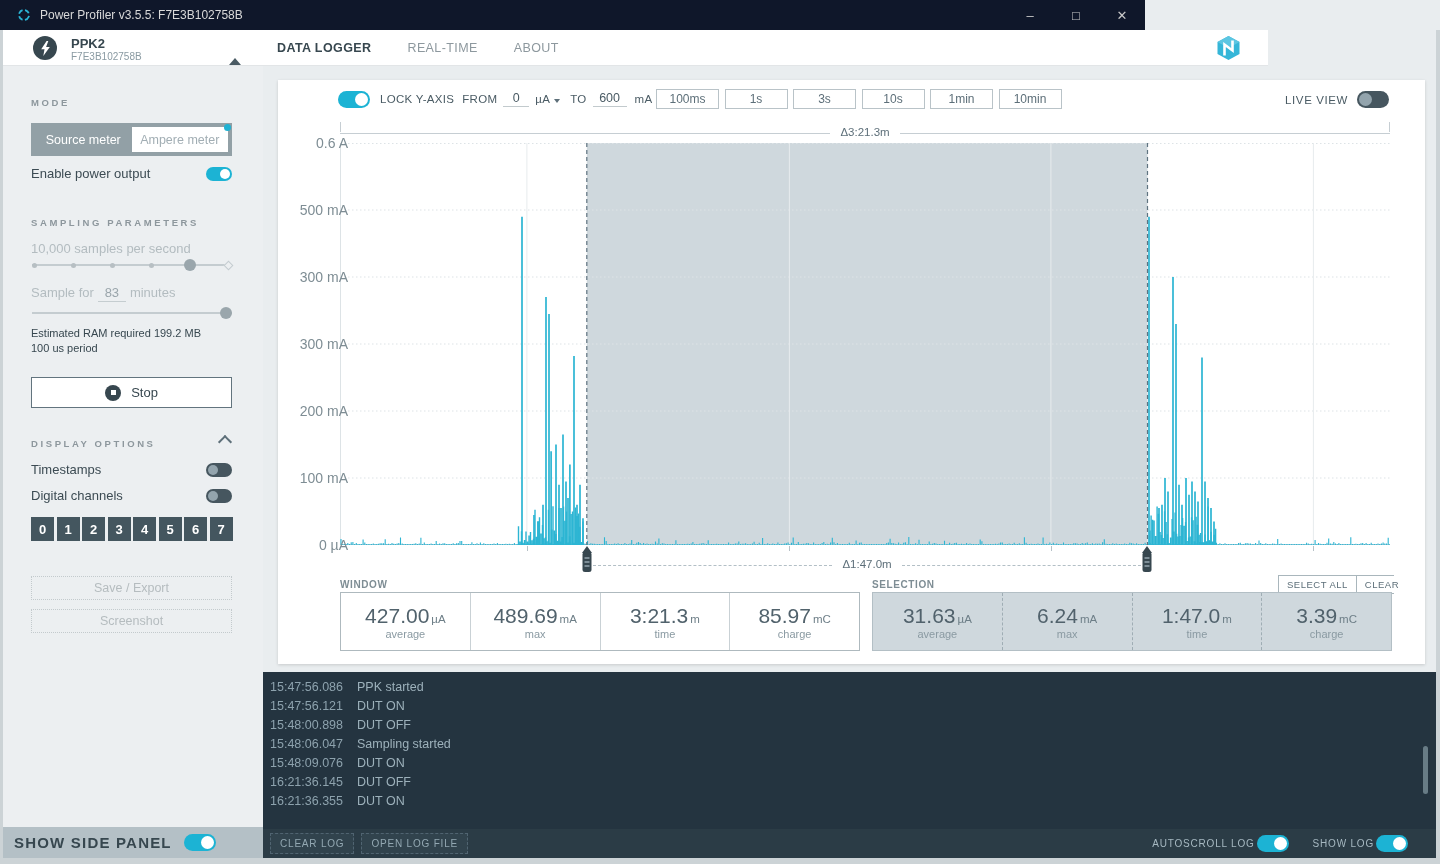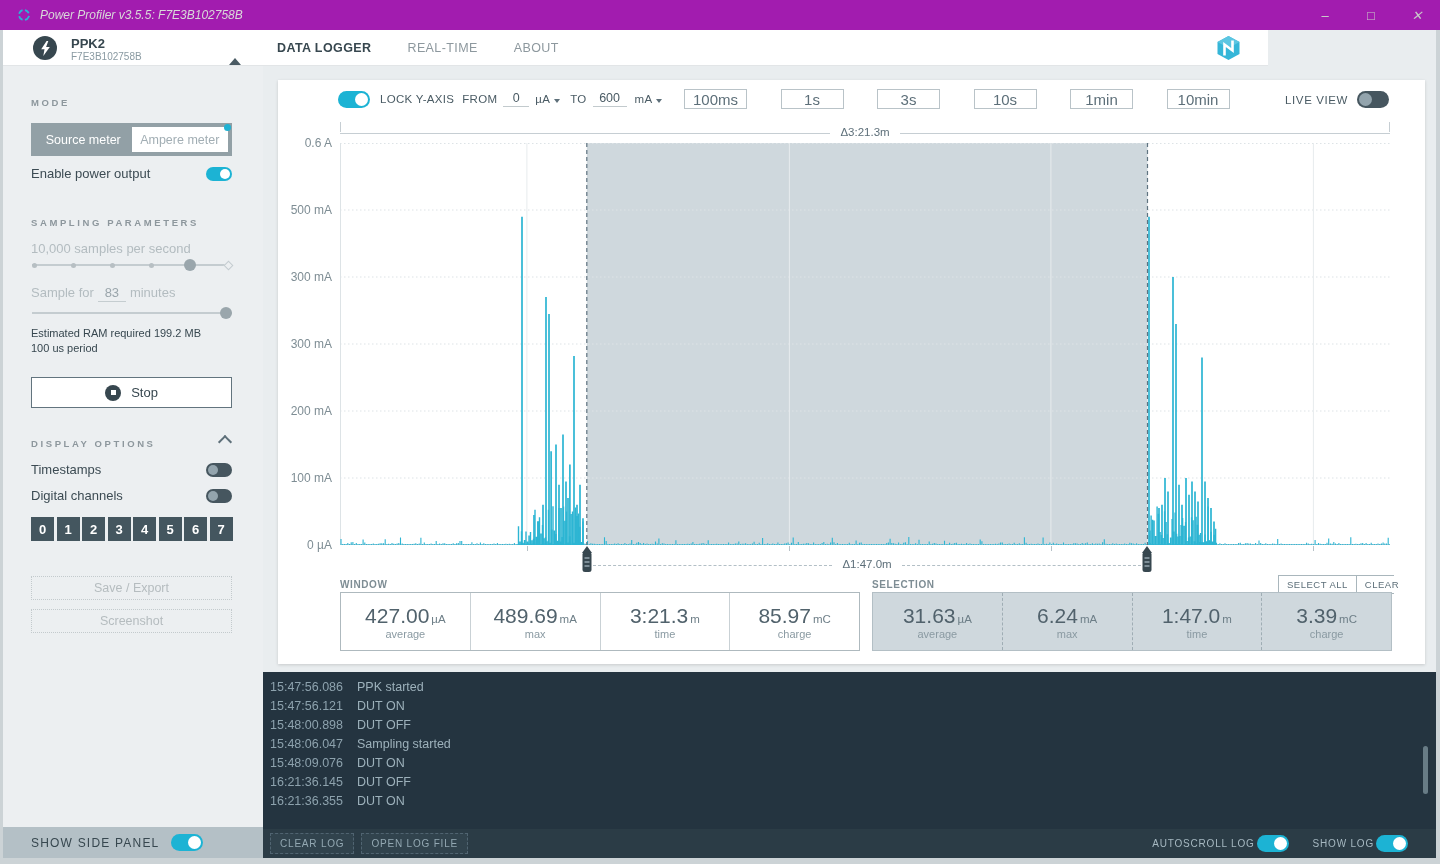--- a/index.html
+++ b/index.html
@@ -1,21 +1,21 @@
 <!DOCTYPE html>
 <html><head>
 <meta charset="utf-8">
 <style>
   html,body{margin:0;padding:0;background:#dfe3e5;}
   #screen{position:relative;width:1440px;height:864px;overflow:hidden;
     font-family:"Liberation Sans",sans-serif;background:#e9edef;
     -webkit-font-smoothing:antialiased;}
   
-  #titlebar{position:absolute;left:0;top:0;width:1440px;height:30px;background:#a21caf;
-    display:flex;align-items:center;color:#d9d9d9;font-size:12px;font-style:italic;}
+  #titlebar{position:absolute;left:0;top:0;width:1145px;height:30px;background:#0f172a;
+    display:flex;align-items:center;color:#d9d9d9;font-size:12px;}
   #titlebar .tb-icon{margin:0 9px 0 17px;display:flex;}
   .tb-btns{margin-left:auto;display:flex;height:30px;}
   .tb-btn{width:46px;height:30px;display:flex;align-items:center;justify-content:center;
     color:#c8c8c8;font-size:13px;}
   
   #header{position:absolute;left:0;top:30px;width:1268px;height:36px;background:#fff;
     border-bottom:1px solid #e2e5e7;box-sizing:border-box;}
   .dev-icon{position:absolute;left:33px;top:6px;width:24px;height:24px;border-radius:50%;
     background:#37474f;display:flex;align-items:center;justify-content:center;}
   .dev-name{position:absolute;left:71px;top:6px;font-size:13px;font-weight:bold;color:#37474f;}
@@ -69,43 +69,43 @@
   .chev-up{position:absolute;right:33px;top:371px;width:8px;height:8px;border-top:2px solid #5d6f79;
     border-right:2px solid #5d6f79;transform:rotate(-45deg);}
   #channels{position:absolute;left:31px;top:451px;display:flex;gap:2.5px;}
   .chan{width:23px;height:24px;background:#44565f;color:#fff;font-size:13px;font-weight:bold;
     display:flex;align-items:center;justify-content:center;}
   .ghost-btn{position:absolute;left:31px;width:201px;height:24px;border:1px dotted #c3cacd;
     background:#eceff1;color:#b5bcbf;font-size:12.5px;display:flex;align-items:center;justify-content:center;
     box-sizing:border-box;}
   #side-strip{position:absolute;left:0;top:827px;width:263px;height:31px;background:#b4c0c6;
     display:flex;align-items:center;}
-  #side-strip .lbl{margin-left:31px;font-size:12px;letter-spacing:1.2px;color:#37474f;font-weight:normal;}
+  #side-strip .lbl{margin-left:14px;font-size:15px;letter-spacing:1.2px;color:#37474f;font-weight:bold;}
   #side-strip .tgl{margin-left:12px;}
   
   #card{position:absolute;left:278px;top:80px;width:1147px;height:584px;background:#fff;
     box-shadow:0 1px 3px rgba(0,0,0,.15);}
   #lock-controls{position:absolute;left:60px;top:9px;height:20px;display:flex;align-items:center;}
   .ctl-label{font-size:11.5px;color:#4a5b64;font-weight:500;letter-spacing:.3px;}
   .u-input{width:26px;text-align:center;border:none;border-bottom:1px solid #c2cacd;background:transparent;
     font-size:12.5px;color:#4a5b64;padding:0 0 1px;font-family:inherit;}
   .u-input.wide{width:34px;}
   .caret{display:inline-block;width:0;height:0;border-left:3.5px solid transparent;
     border-right:3.5px solid transparent;border-top:4px solid #5d6f79;margin-left:4px;}
   #zoom-buttons{position:absolute;left:378px;top:9px;display:flex;gap:5.5px;}
   .zoom-btn{width:63px;height:20px;border:1px solid #b9c3c8;background:#fff;color:#5d6f79;
-    font-size:15px;display:flex;align-items:center;justify-content:center;box-sizing:border-box;margin-left:28px;}
+    font-size:12px;display:flex;align-items:center;justify-content:center;box-sizing:border-box;}
   #live-view{position:absolute;right:36px;top:11px;display:flex;align-items:center;gap:9px;}
   
   #bracket{position:absolute;left:62px;top:47px;width:1050px;display:flex;align-items:center;}
   .b-line{flex:1;height:1px;background:#c6ced3;}
   .b-label{margin:0 10px;font-size:11.5px;color:#5d6f79;position:relative;top:-1px;}
   .b-tick{position:absolute;top:42px;width:1px;height:10px;background:#c6ced3;}
   #plot-svg{position:absolute;left:62px;top:63px;}
-  .y-tick{position:absolute;left:0;width:54px;text-align:right;font-size:12px;color:#7e8d94;line-height:16px;}
+  .y-tick{position:absolute;left:16px;width:54px;text-align:right;font-size:14px;color:#7e8d94;line-height:16px;}
   .x-tick{position:absolute;top:466px;width:1px;height:5px;background:#b6c1c7;}
   .handle{position:absolute;top:466px;width:12px;height:28px;cursor:ew-resize;}
   #sel-delta{position:absolute;left:315px;top:479px;width:548px;display:flex;align-items:center;}
   .d-line{flex:1;border-top:1px dashed #b3bfc6;}
   
   .stats-label{position:absolute;top:499px;font-size:10px;letter-spacing:.6px;color:#7e8d94;font-weight:bold;}
   .stats-box{position:absolute;top:512px;width:520px;height:59px;display:flex;box-sizing:border-box;}
   #window-box{left:62px;background:#fff;border:1px solid #aeb9be;}
   #selection-box{left:594px;background:#cfd8dd;border:1px solid #b3bfc5;}
   .stat-cell{flex:1;display:flex;flex-direction:column;align-items:center;justify-content:center;}

